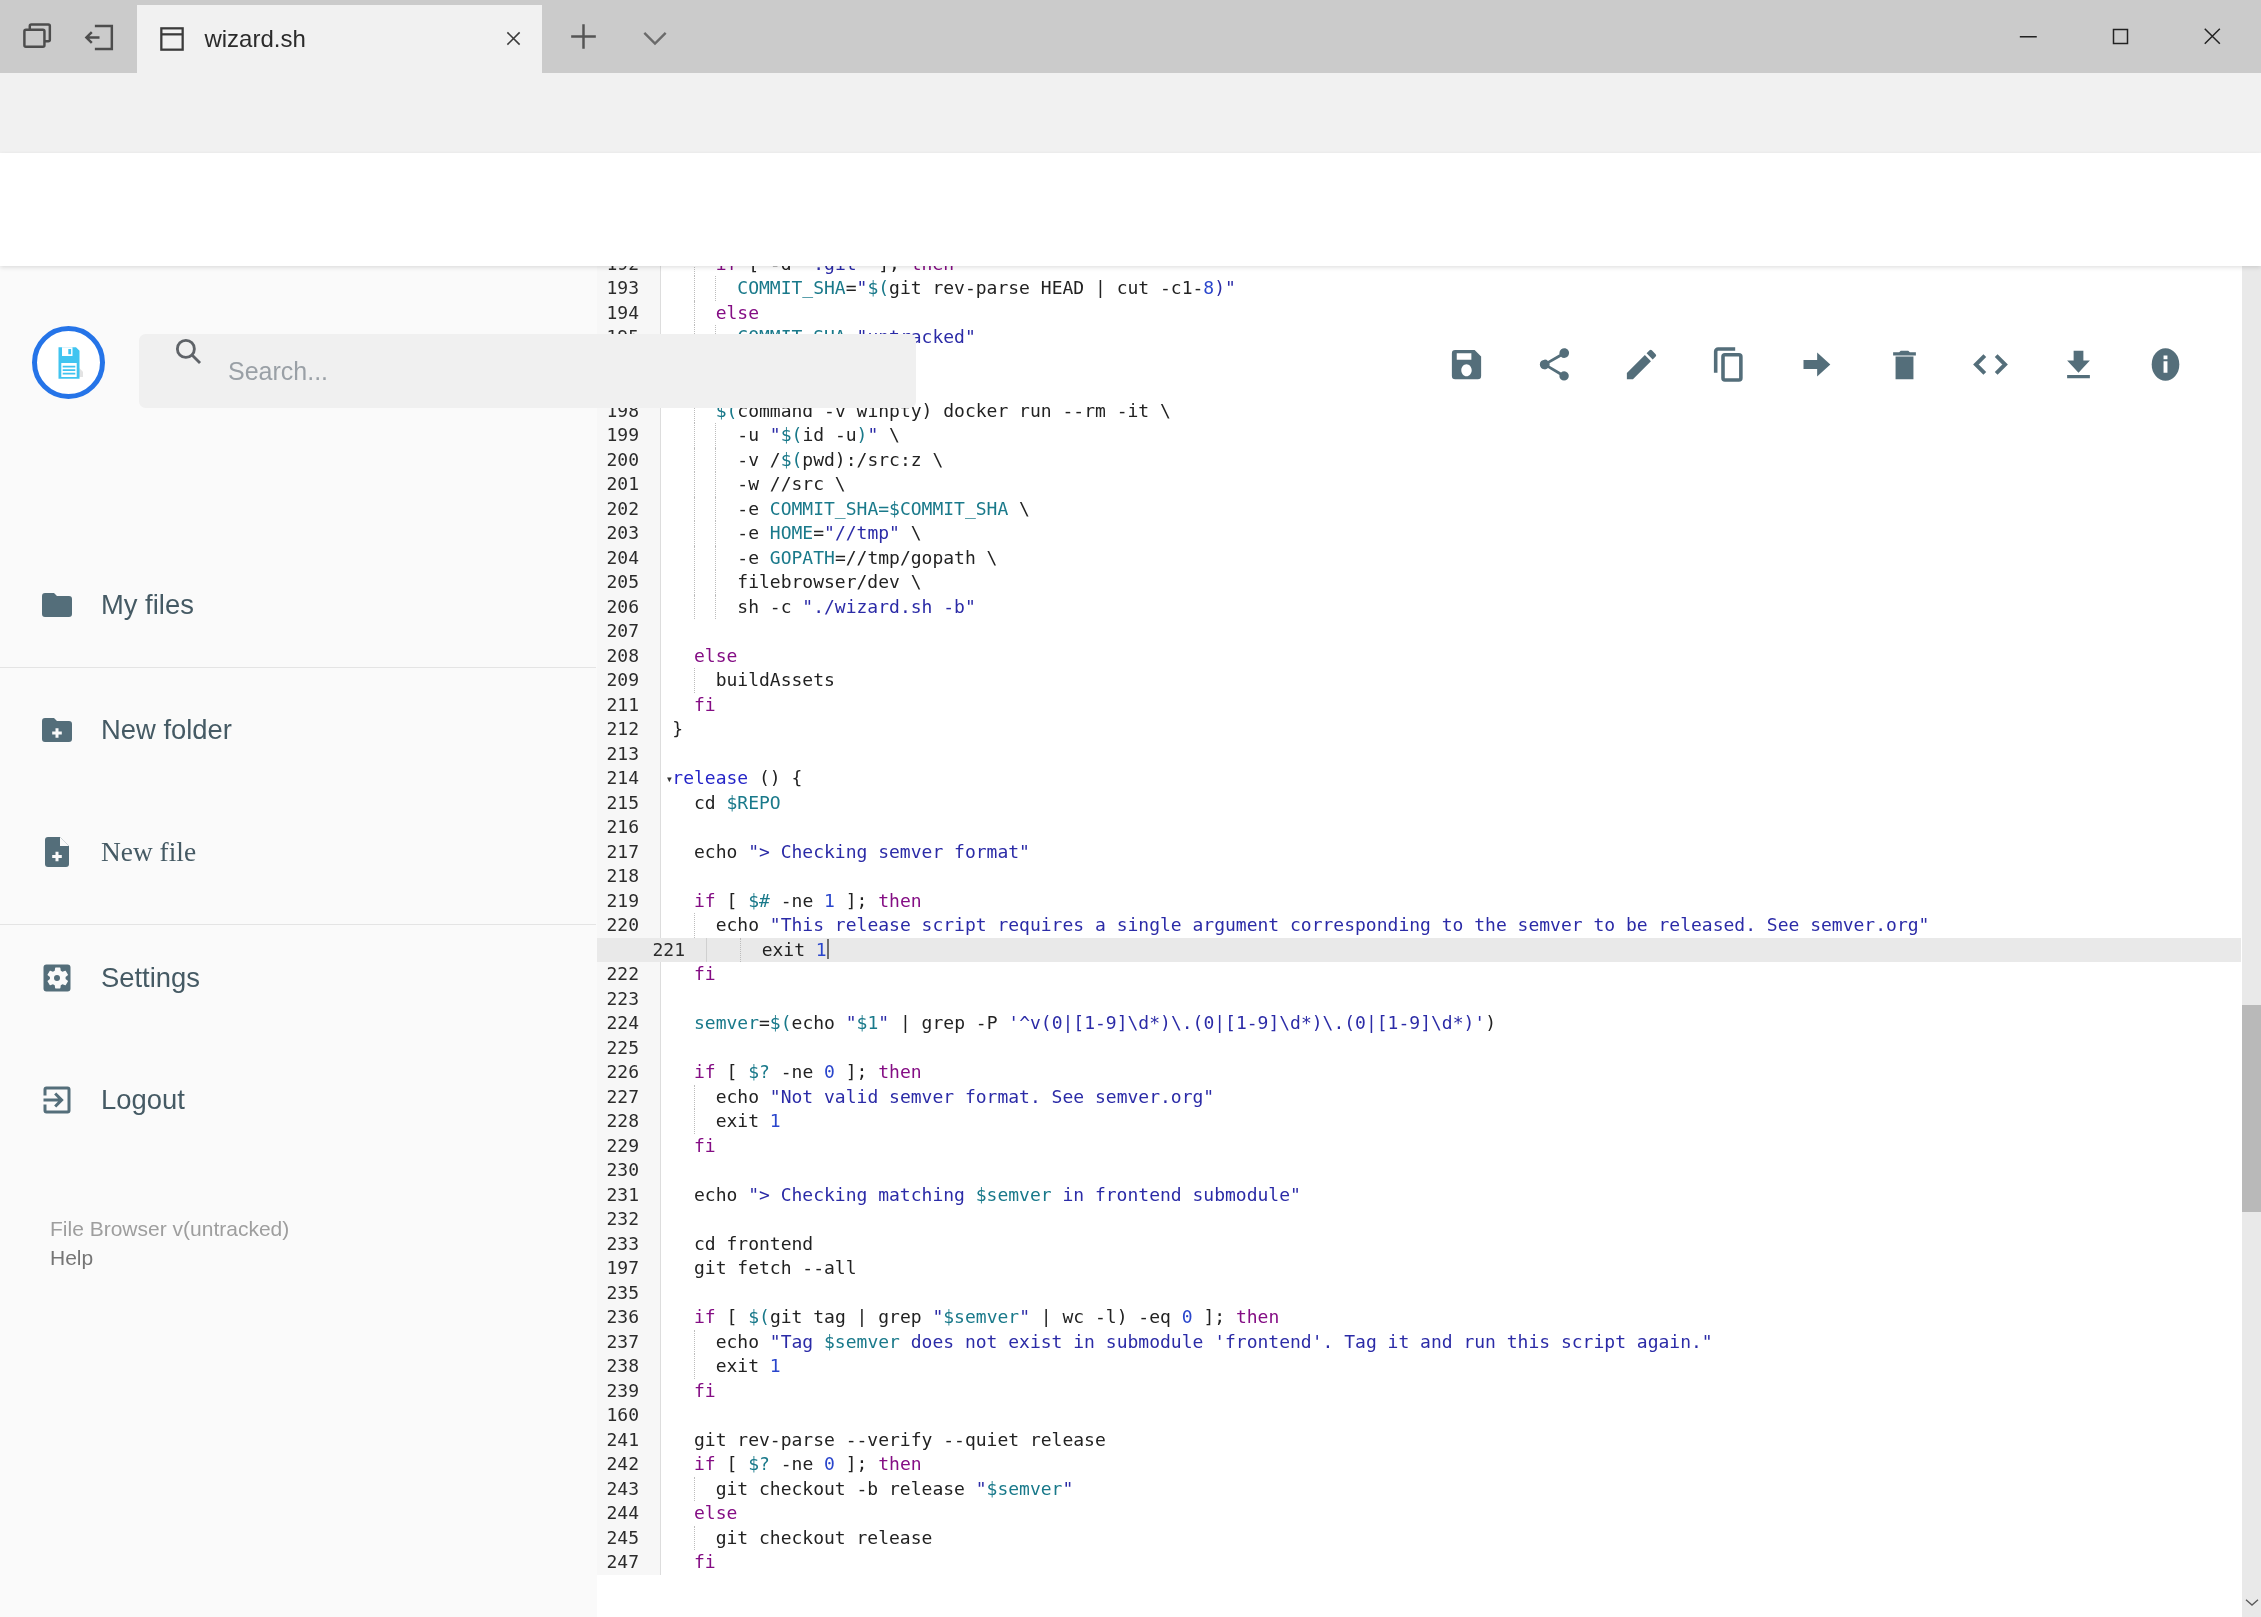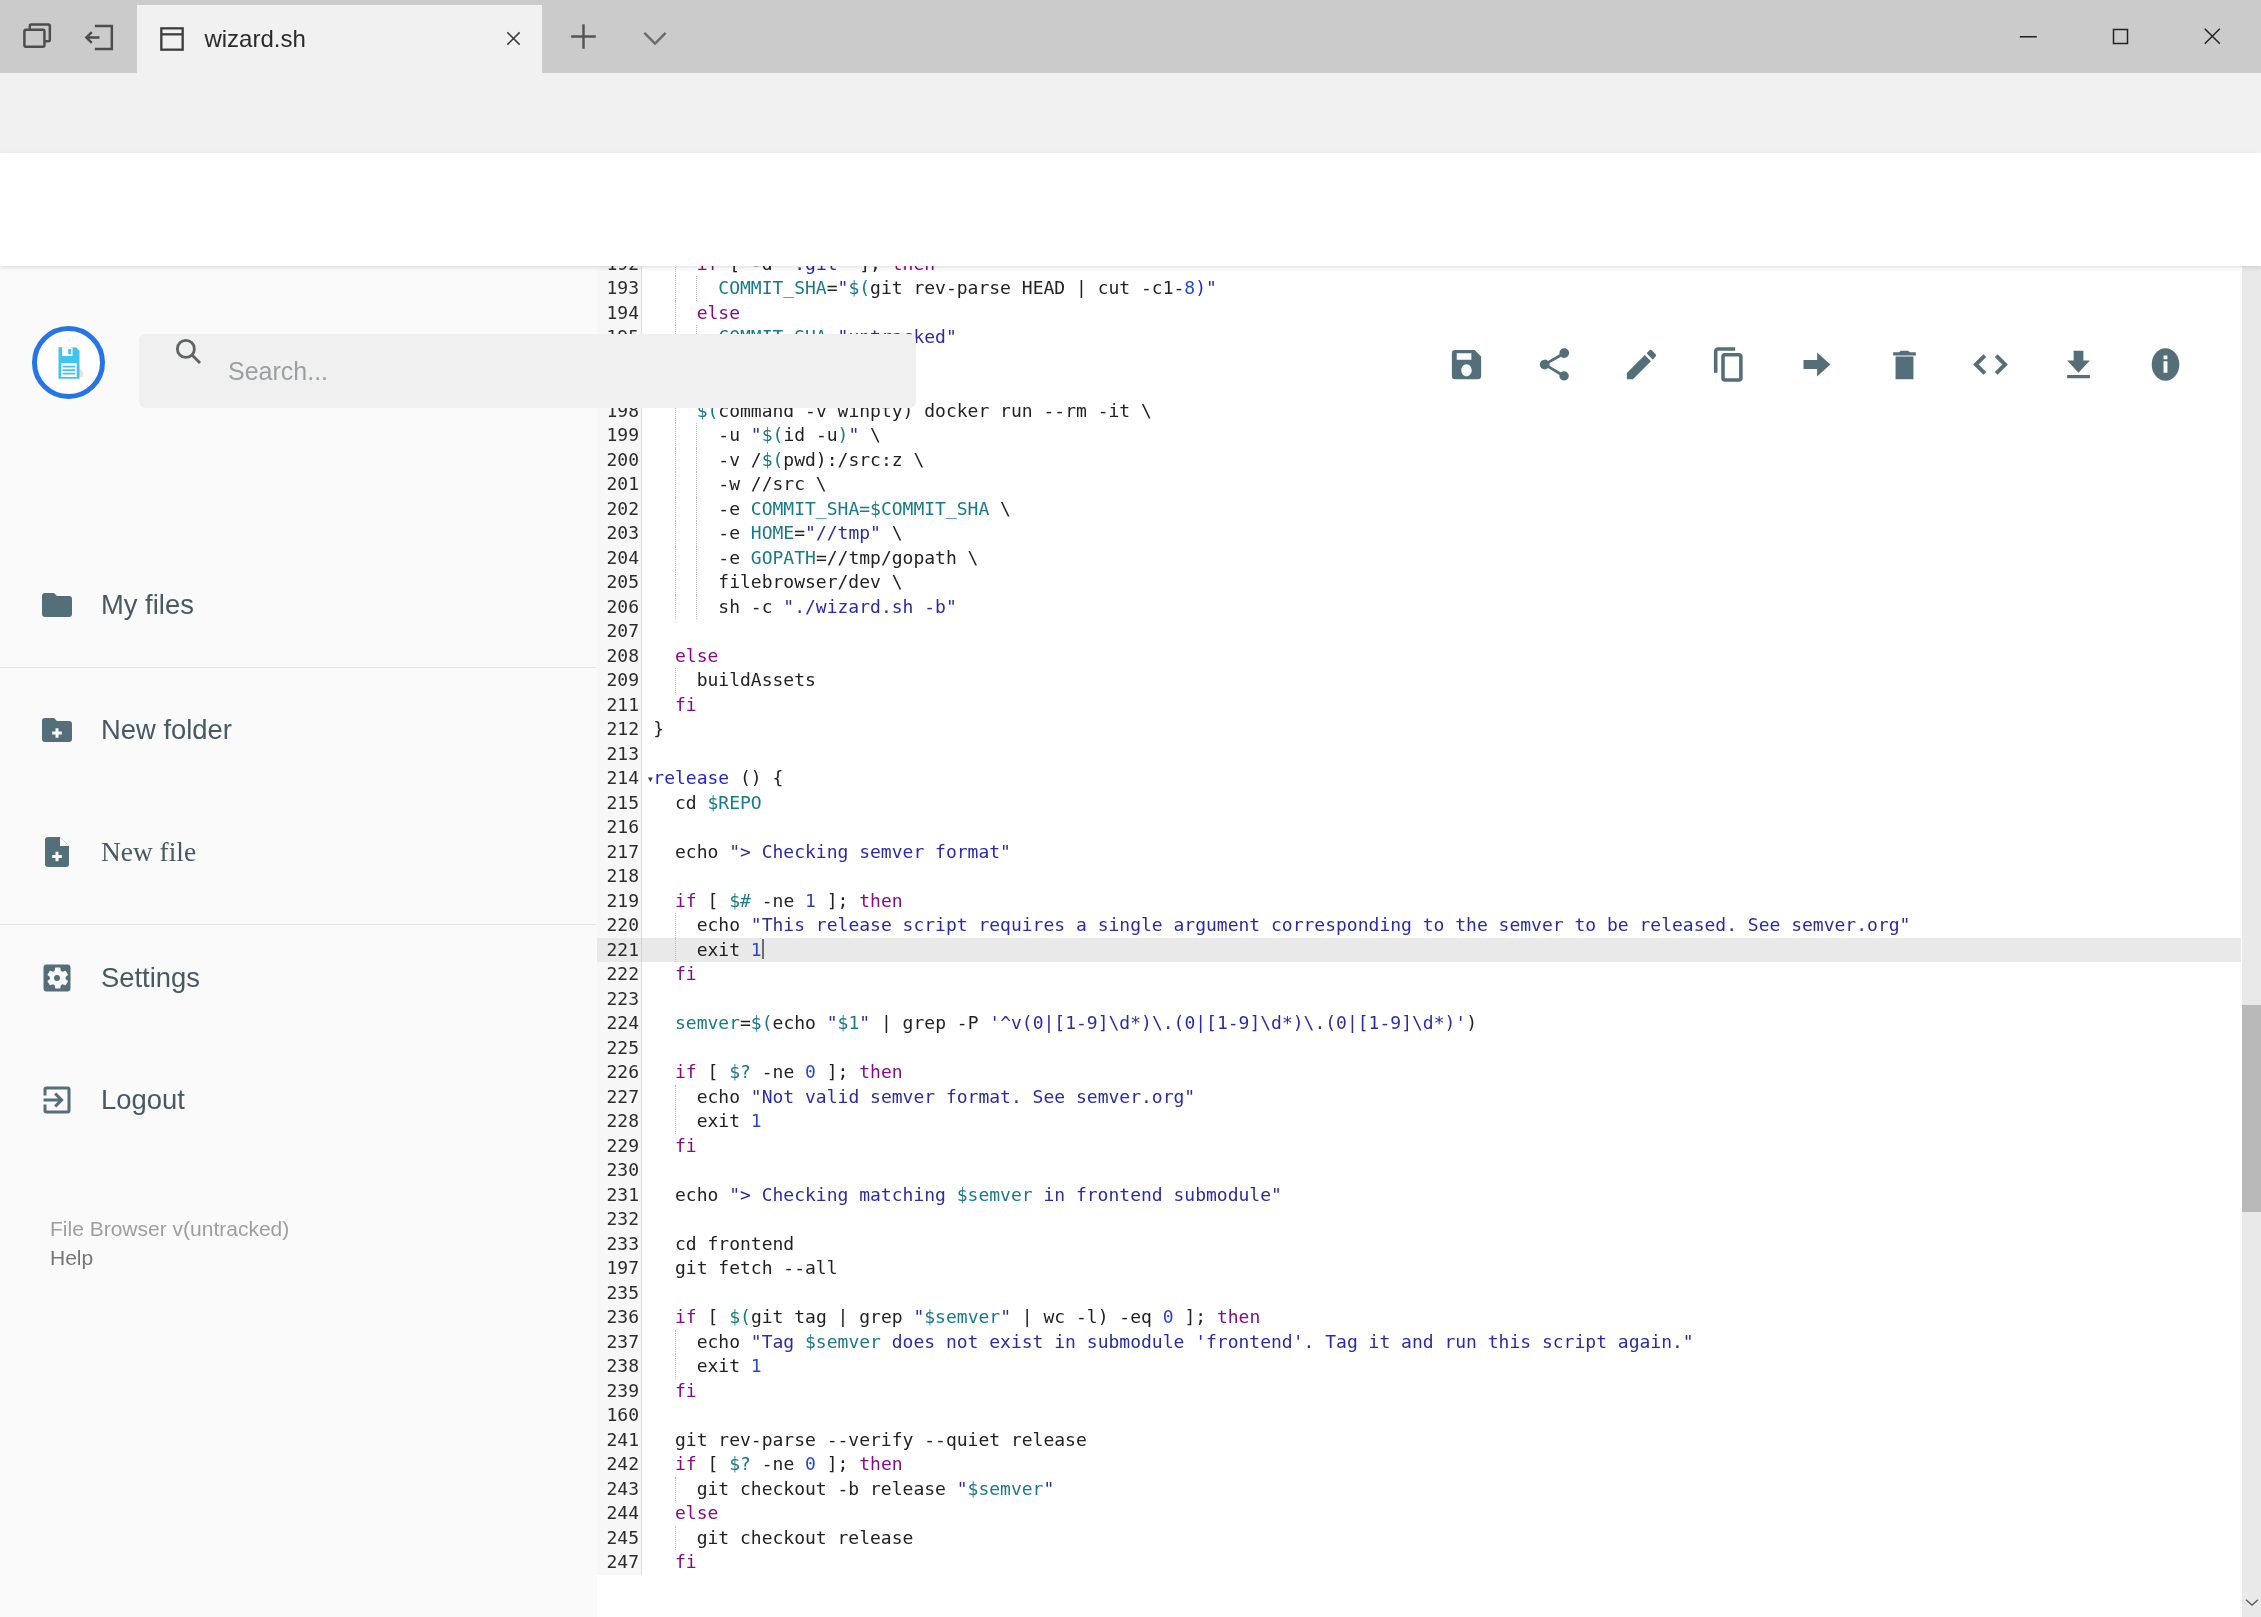--- a/index.html
+++ b/index.html
@@ -49,22 +49,22 @@
   .side-item .slabel{margin-left:26px;font-size:27.4px;color:#455a64;}
   .side-divider{position:absolute;left:0;width:596px;height:0.8px;background:#e4e4e4;}
   #side-version{left:50px;top:951px;font-size:21px;color:#9e9e9e;}
   #side-help{left:50px;top:980px;font-size:21px;color:#757575;}
 
   
   #editor{left:597px;top:266px;width:1644px;height:1351px;background:#fff;overflow:hidden;}
   #code-rows{margin-top:-14.5px;font-family:"DejaVu Sans Mono","Liberation Mono",monospace;font-size:18px;line-height:24.5px;}
   .cm-row{display:flex;height:24.5px;}
   .cm-row.active{background:#e9e9e9;}
-  .cm-gutter-cell{flex:0 0 42px;width:42px;text-align:right;padding-right:2px;background:#f7f7f7;border-right:0.8px solid #ddd;color:#2b2b2b;position:relative;box-sizing:content-box;}
-  .cm-row.active .cm-gutter-cell{background:#e9e9e9;border-right-color:#d0d0d0;}
+  .cm-gutter-cell{flex:0 0 42px;width:42px;text-align:right;padding-right:21px;background:#f7f7f7;border-right:0.8px solid #ddd;color:#2b2b2b;position:relative;box-sizing:content-box;}
+  .cm-row.active .cm-gutter-cell{background:#e9e9e9;border-right-color:#d0d0d0;margin-left:46px;}
   .fold{position:absolute;right:-13px;top:0.8px;font-size:12px;color:#333;z-index:2;}
   .cm-code{flex:1;white-space:pre;position:relative;padding-left:11.3px;color:#222;}
   .guide{position:absolute;top:0;height:24.5px;border-left:0.8px dotted #bcbcbc;}
   .cm-cursor{display:inline-block;width:1.6px;height:19.4px;background:#6e6e6e;vertical-align:-3.2px;margin-left:0.8px;}
   .tok-d{color:#222;}
   .tok-k{color:#840d84;}
   .tok-v{color:#19798a;}
   .tok-s{color:#2b2ba7;}
   .tok-n{color:#2945cc;}
   .tok-f{color:#2525c8;}

